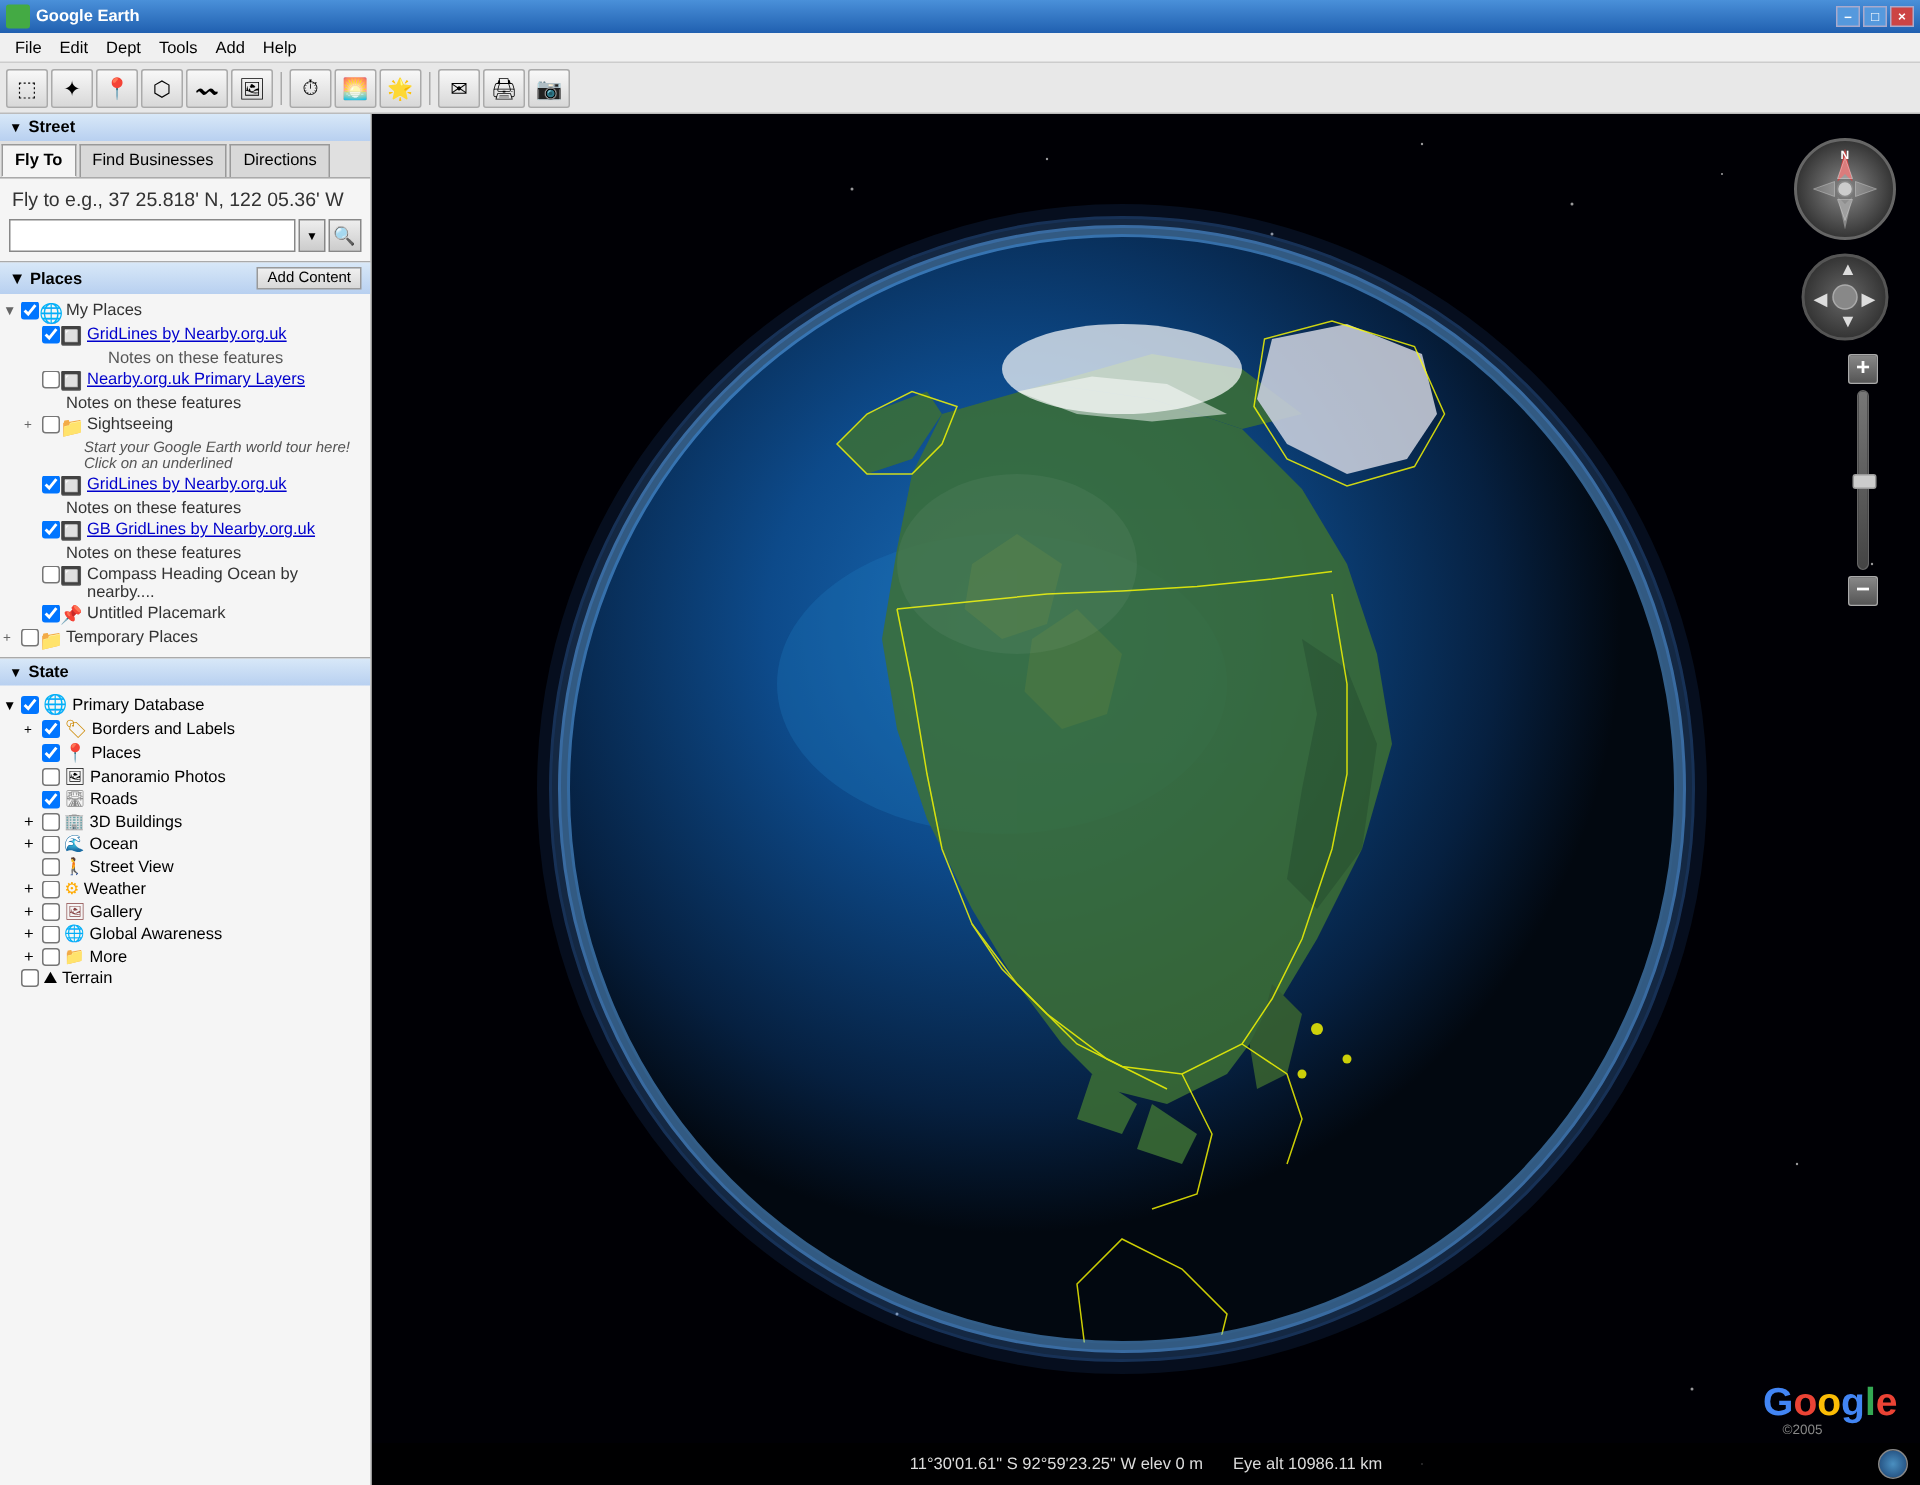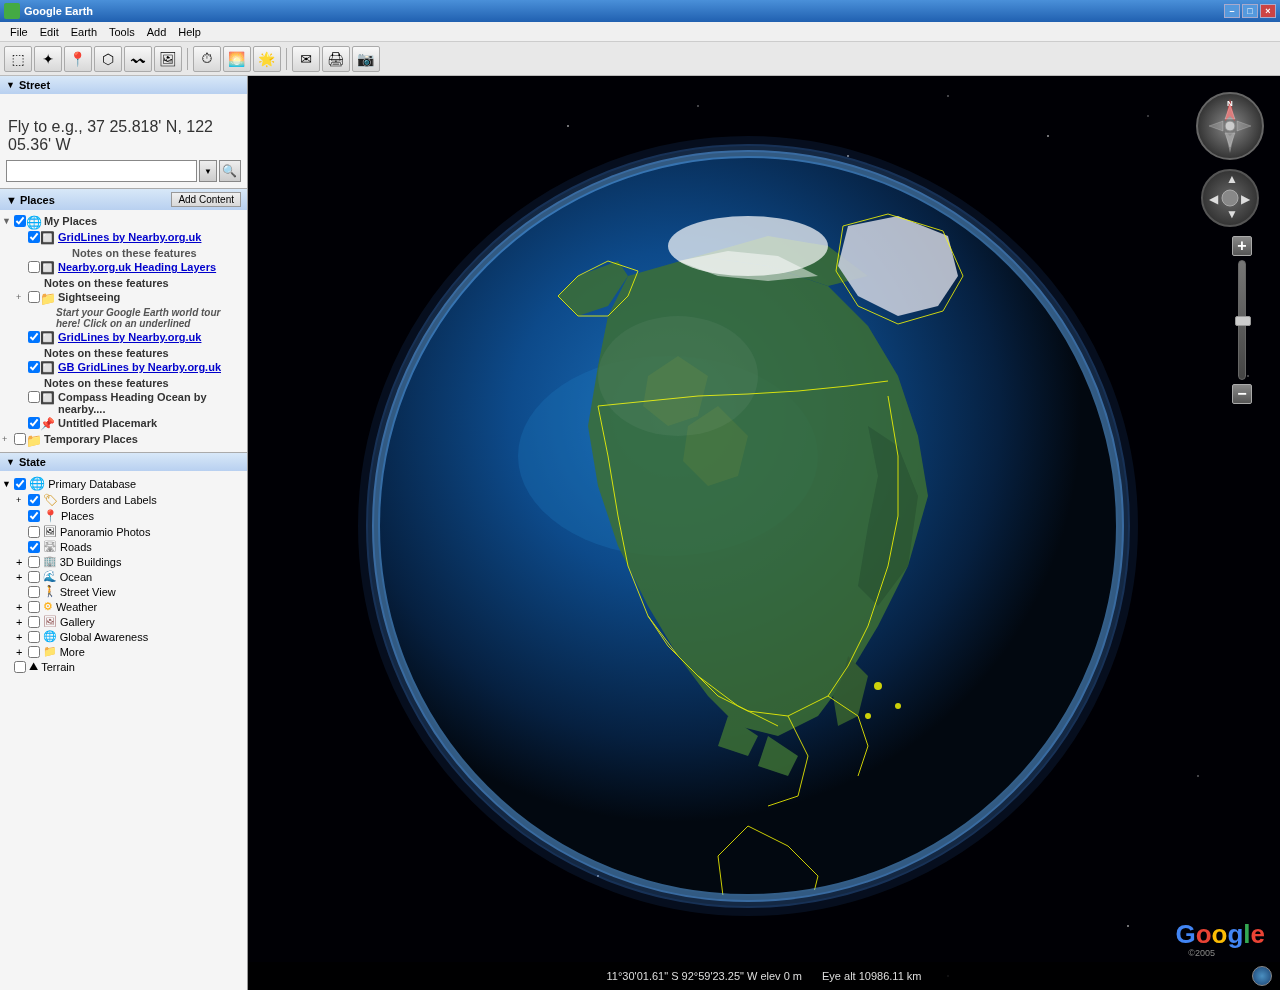--- a/index.html
+++ b/index.html
@@ -95,21 +95,21 @@
       cursor: pointer;
       background: #d8d8d8;
       margin: 2px 1px 0;
     }
     .search-tab.active {
       background: #f5f5f5;
       font-weight: bold;
       border-bottom: 1px solid #f5f5f5;
     }
 
-    .fly-to-label { padding: 24px 8px 2px; font-size: 16px; color: #333; }
+    .fly-to-label { padding: 6px 8px 2px; font-size: 13px; color: #333; }
 
     .search-input-row {
       display: flex;
       padding: 4px 6px 6px;
       gap: 2px;
     }
     .search-input {
       flex: 1;
       height: 22px;
       border: 1px solid #888;
@@ -163,21 +163,21 @@
     }
     .tree-item {
       display: flex;
       align-items: flex-start;
       padding: 1px 2px;
       cursor: pointer;
     }
     .tree-expand { width: 12px; font-size: 9px; color: #666; flex-shrink: 0; margin-top: 1px; }
     .tree-check { width: 13px; flex-shrink: 0; }
     .tree-icon { width: 16px; height: 14px; flex-shrink: 0; margin-right: 2px; display: inline-block; }
-    .tree-label { color: #333; font-weight: bold; }
+    .tree-label { color: #333; }
     .tree-label.link { color: #0000cc; text-decoration: underline; }
     .tree-label.note { color: #555; margin-left: 28px; display: block; padding: 0; }
     .tree-label.italic { font-style: italic; color: #555; font-size: 10px; }
 
     
     input[type=checkbox] { width: 12px; height: 12px; margin: 0; }
 
     
     .layers-section { flex: 1; overflow: hidden; display: flex; flex-direction: column; }
     .layers-tree { flex: 1; overflow-y: auto; padding: 4px 0; font-size: 11px; }
@@ -249,21 +249,21 @@
   <div class="title-bar-controls">
     <div class="title-bar-btn">–</div>
     <div class="title-bar-btn">□</div>
     <div class="title-bar-btn close">×</div>
   </div>
 </div>
 
 <div class="menu-bar">
   <span class="menu-item">File</span>
   <span class="menu-item">Edit</span>
-  <span class="menu-item">Earth</span>
+  <span class="menu-item">Dept</span>
   <span class="menu-item">Tools</span>
   <span class="menu-item">Add</span>
   <span class="menu-item">Help</span>
 </div>
 
 <div class="toolbar">
   <div class="toolbar-btn" title="Navigate">⬚</div>
   <div class="toolbar-btn" title="Pointer">✦</div>
   <div class="toolbar-btn" title="Add Placemark">📍</div>
   <div class="toolbar-btn" title="Add Polygon">⬡</div>
@@ -281,20 +281,25 @@
 
 <div class="main-layout">
 
   <div class="left-panel">
 
     <div class="search-section">
       <div class="section-header">
         <span class="arrow">▼</span>
         <span>Street</span>
       </div>
+      <div class="search-tabs">
+        <div class="search-tab active">Fly To</div>
+        <div class="search-tab">Find Businesses</div>
+        <div class="search-tab">Directions</div>
+      </div>
       <div class="fly-to-label">Fly to  e.g., 37 25.818' N, 122 05.36' W</div>
       <div class="search-input-row">
         <input class="search-input" type="text" value="" style="">
         <div class="search-dropdown-btn">▼</div>
         <div class="search-go-btn">🔍</div>
       </div>
     </div>
 
     <div class="places-section">
       <div class="places-header">
@@ -318,21 +323,21 @@
           <span class="tree-icon icon-layer">🔲</span>
           <span class="tree-label link">GridLines by Nearby.org.uk</span>
         </div>
         <div class="tree-item" style="padding-left:44px;">
           <span class="tree-label note">Notes on these features</span>
         </div>
 
         <div class="tree-item" style="padding-left:28px;">
           <input type="checkbox" class="tree-check" style="">
           <span class="tree-icon icon-layer">🔲</span>
-          <span class="tree-label link">Nearby.org.uk Heading Layers</span>
+          <span class="tree-label link">Nearby.org.uk Primary Layers</span>
         </div>
         <div class="tree-item" style="padding-left:44px;">
           <span class="tree-label">Notes on these features</span>
         </div>
 
         <div class="tree-item" style="padding-left:16px;">
           <span class="tree-expand">+</span>
           <input type="checkbox" class="tree-check" style="">
           <span class="tree-icon icon-folder">📁</span>
           <span class="tree-label">Sightseeing</span>

